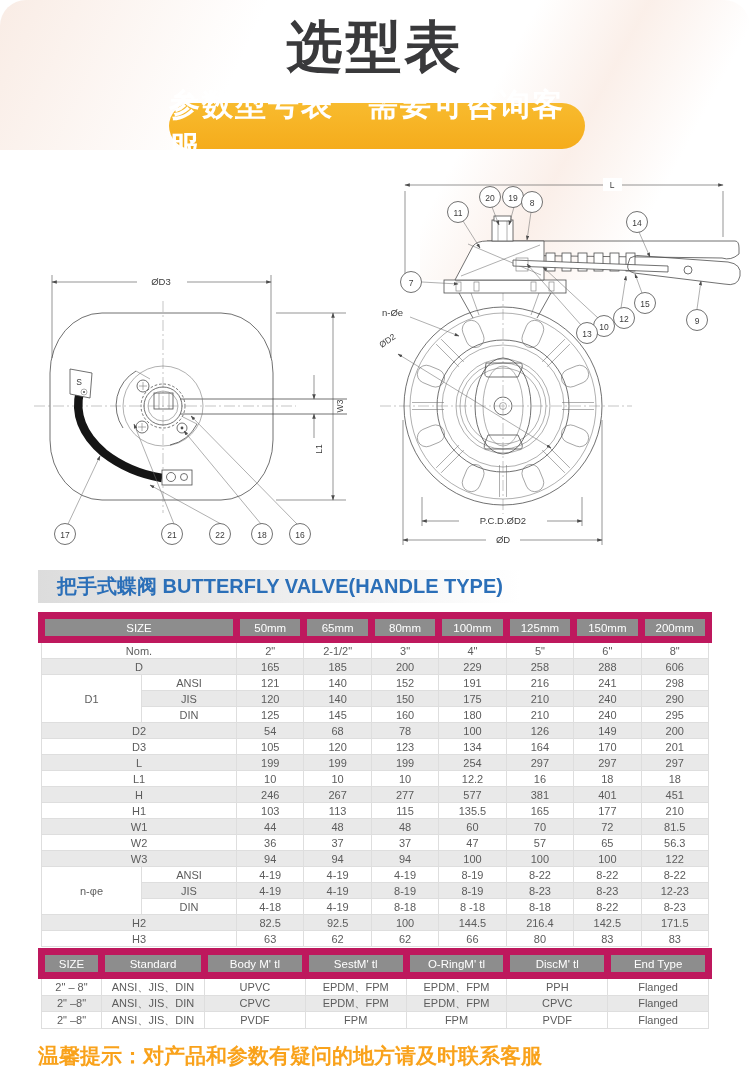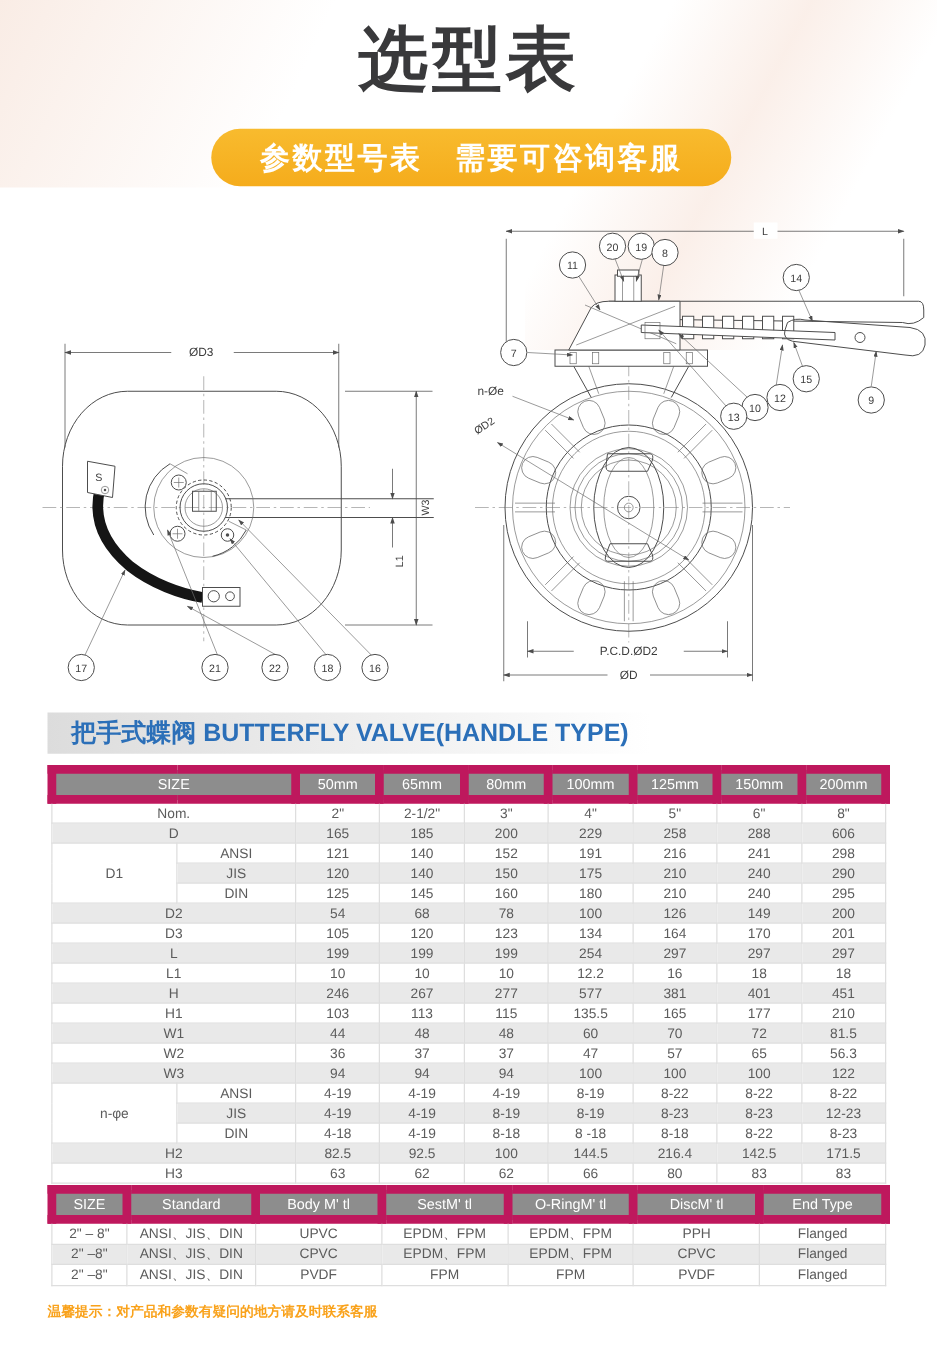--- a/index.html
+++ b/index.html
@@ -1,41 +1,41 @@
 <!DOCTYPE html>
 <html><head>
 <meta charset="utf-8">
 <style>
   html,body{margin:0;padding:0;background:#fff;}
   .page{position:relative;width:750px;height:1092px;background:#ffffff;overflow:hidden;
-        font-family:"Liberation Sans","DejaVu Sans",sans-serif;}
+        font-family:"Liberation Sans","DejaVu Sans",sans-serif;border-radius:26px;}
   .streak1{position:absolute;left:0;top:0;width:420px;height:150px;pointer-events:none;
         background:linear-gradient(115deg,rgba(246,226,215,.65),rgba(255,255,255,0) 55%);}
   .streak2{position:absolute;right:0;top:0;width:330px;height:280px;pointer-events:none;
         background:linear-gradient(118deg,rgba(255,255,255,0) 25%,rgba(247,226,215,.55) 48%,rgba(255,255,255,0) 72%);}
   .title{position:absolute;left:0;top:10px;width:100%;margin:0;text-align:center;
         font-size:56px;font-weight:800;letter-spacing:3px;color:#39393b;}
   .banner{position:absolute;left:169px;top:103px;width:416px;height:46px;border-radius:23px;
         background:linear-gradient(180deg,#f8bb2e,#f5ac1c);color:#fff;display:flex;
-        align-items:center;justify-content:center;font-size:24px;font-weight:700;letter-spacing:2px;}
+        align-items:center;justify-content:center;font-size:31px;font-weight:700;letter-spacing:2px;}
   .drawing{position:absolute;left:0;top:165px;width:750px;height:397px;}
   .sec-head{position:absolute;left:38px;top:570px;margin:0;font-size:20px;font-weight:700;
         color:#2b6fb8;padding:3px 60px 3px 19px;white-space:nowrap;
         background:linear-gradient(90deg,rgba(214,214,214,.85),rgba(255,255,255,0) 92%);}
   table{border-collapse:collapse;table-layout:fixed;text-align:center;color:#5c5c5c;
         font-size:11px;line-height:14px;}
   .tbl1{position:absolute;left:38px;top:612px;width:674px;}
   .tbl2{position:absolute;left:38px;top:948px;width:674px;}
   th{background:#8d8d8d;color:#fff;font-weight:400;height:17px;border:7px solid #be185d;
      font-size:11.5px;padding:0;}
   td{border:1px solid #dedede;height:15px;padding:0 1px;background:#fff;overflow:hidden;white-space:nowrap;}
   .tbl2 td{height:15.5px;}
   tbody tr:nth-child(even) td{background:#e9e9e9;}
   td[rowspan]{background:#fff !important;}
-  .note{position:absolute;left:38px;top:1042px;margin:0;font-size:11px;font-weight:700;color:#f9a21b;}
+  .note{position:absolute;left:38px;top:1042px;margin:0;font-size:21px;font-weight:700;color:#f9a21b;}
   
   .ln{stroke:#4d4d4d;stroke-width:.8;fill:none;}
   .lt{stroke:#6e6e6e;stroke-width:.55;fill:none;}
   .cl{stroke:#8a8a8a;stroke-width:.5;fill:none;stroke-dasharray:11 3 2 3;}
   .dim{stroke:#4d4d4d;stroke-width:.6;fill:none;}
   .wh{fill:#fff;stroke:#4d4d4d;stroke-width:.8;}
   .t{font-family:"Liberation Sans","DejaVu Sans",sans-serif;font-size:9.5px;fill:#3c3c3c;}
   .tc{font-family:"Liberation Sans","DejaVu Sans",sans-serif;font-size:8.5px;fill:#3c3c3c;text-anchor:middle;}
 </style>
 </head>

